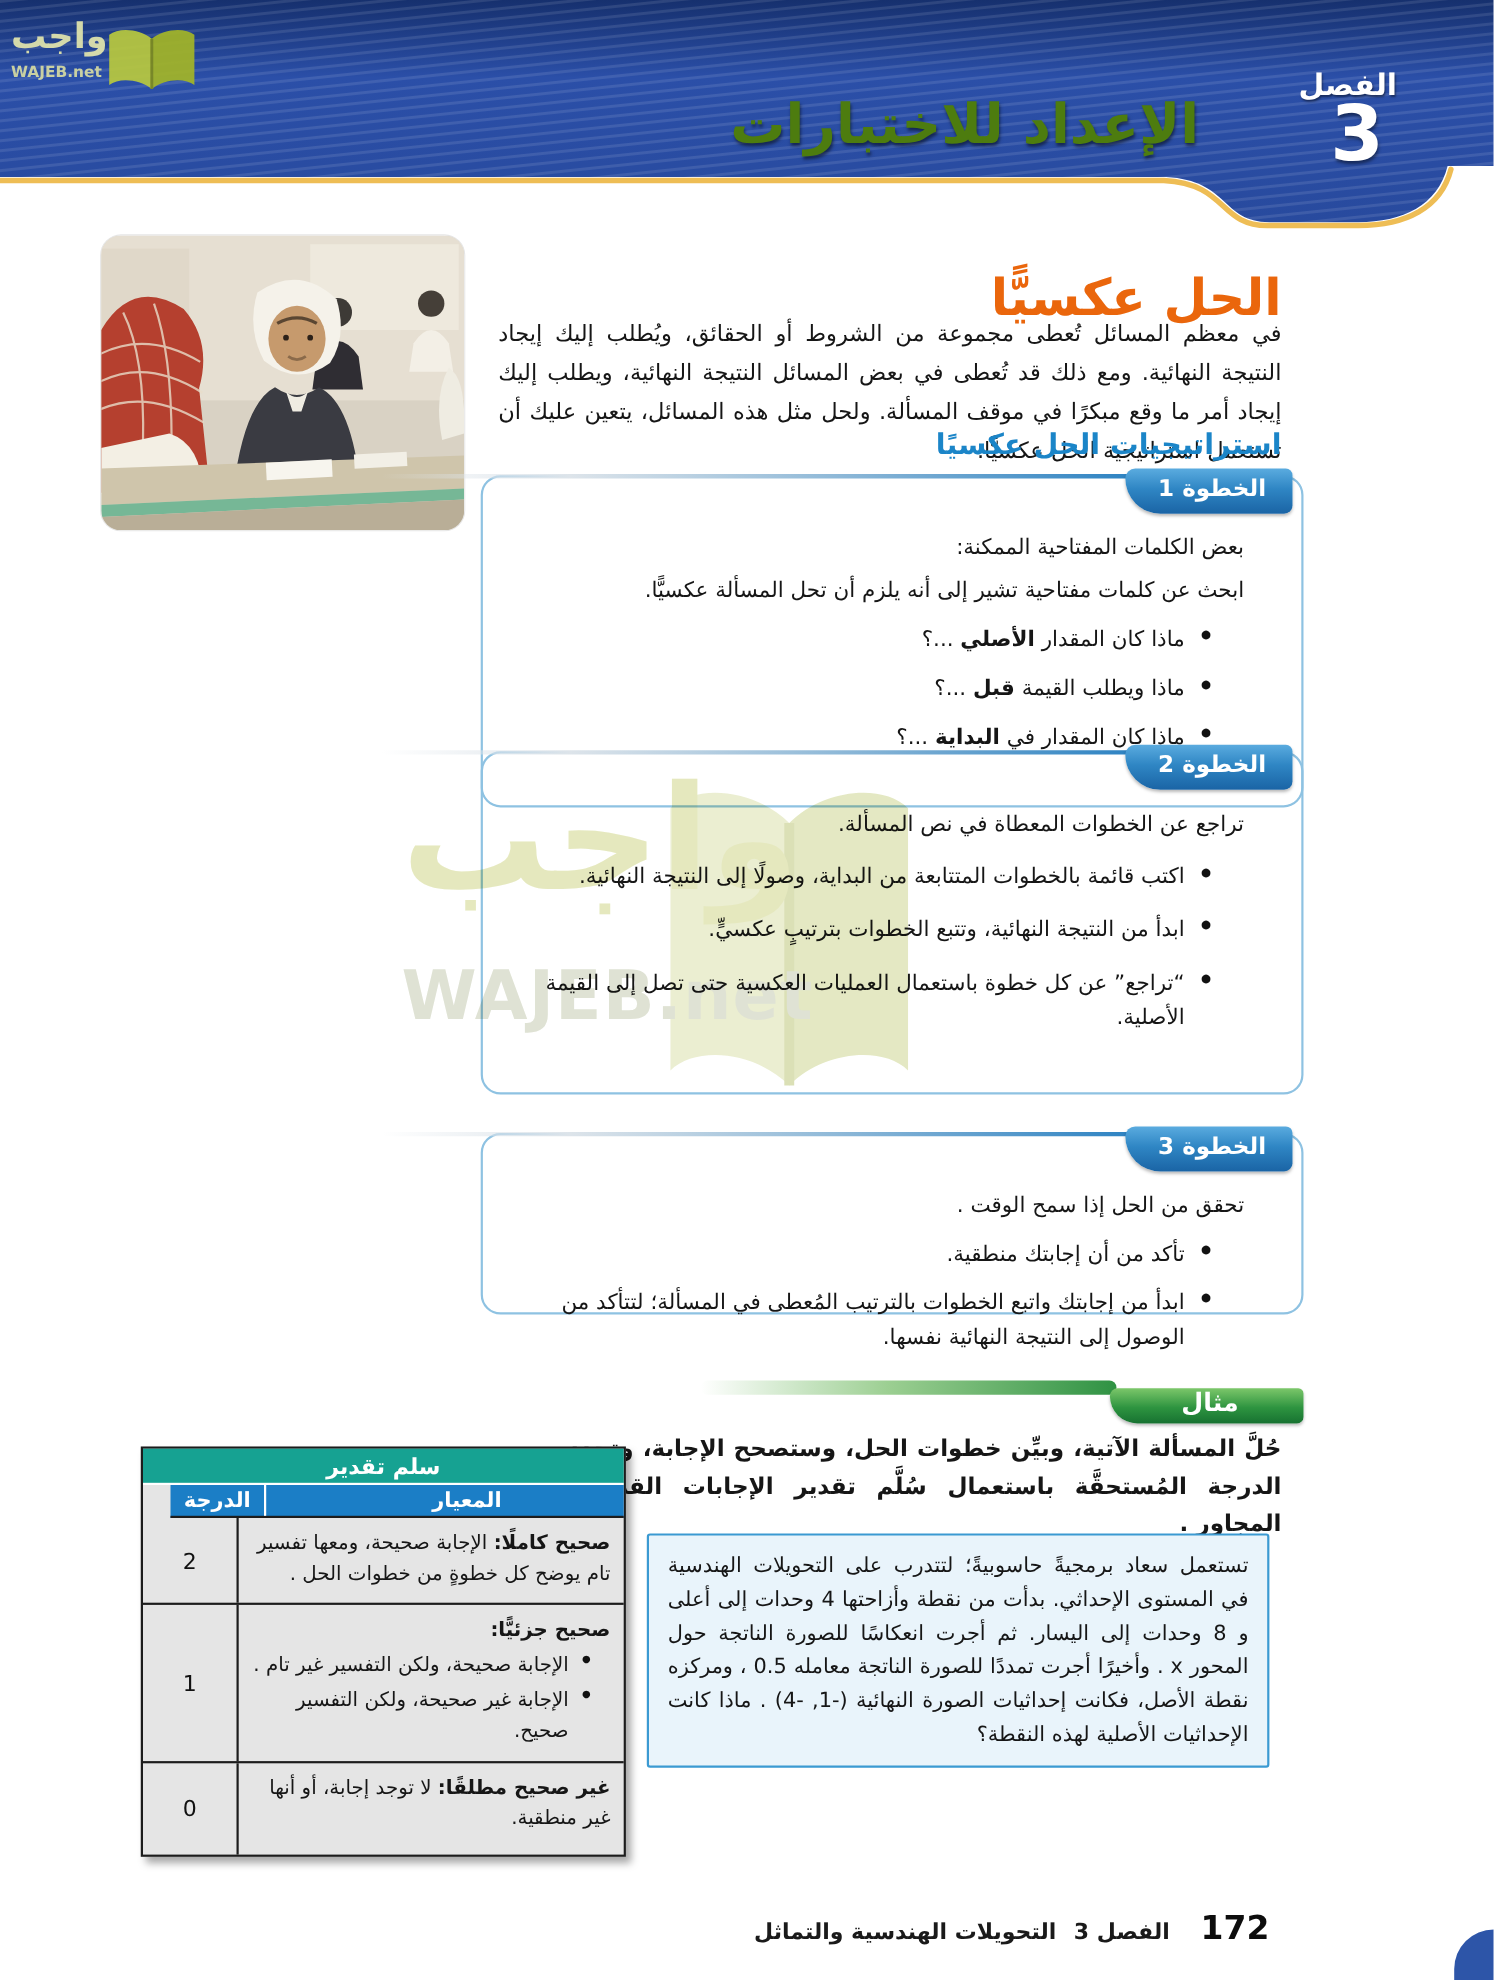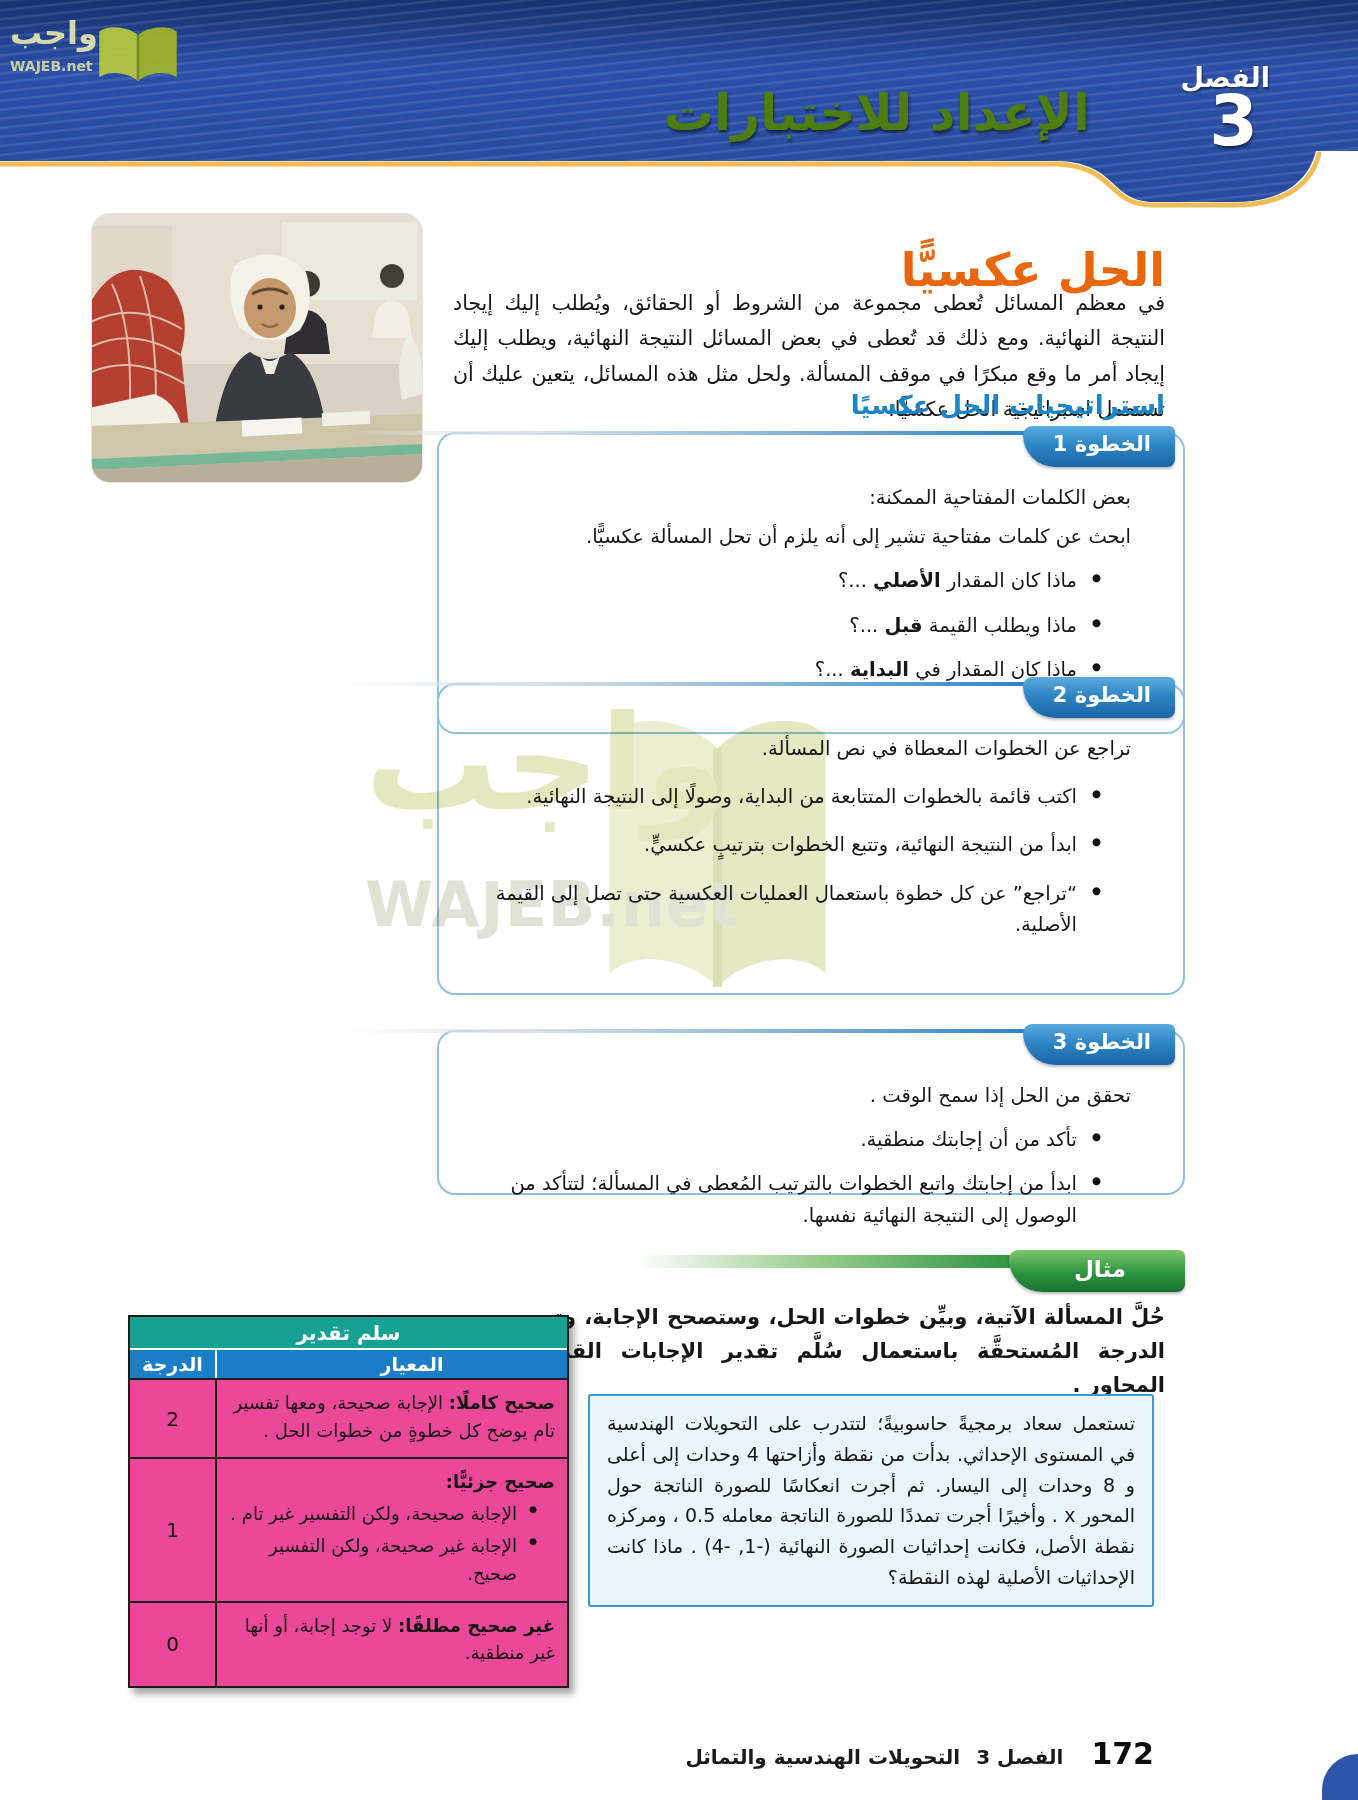--- a/index.html
+++ b/index.html
@@ -48,38 +48,38 @@
   .sline{margin:0 0 8px 0;}
   .sbullets{list-style:none;margin:6px 30px 0 0;padding:0;}
   .sbullets li{position:relative;padding-right:24px;margin:13px 0;}
   .sbullets li::before{content:"●";position:absolute;right:0;top:4px;font-size:10.5px;color:#111;}
   .box2 .sbullets li{margin:17px 0;}
 
   
   .example-bar{position:absolute;left:437px;top:1250px;width:748px;height:44px;}
   .ex-line{position:absolute;left:200px;right:170px;top:5px;height:13px;border-radius:7px;
            background:linear-gradient(270deg,#2f9243,#9ccf92 55%,rgba(255,255,255,0));}
-  .tab-green{position:absolute;top:0;right:0;height:42px;min-width:176px;
+  .tab-green{position:absolute;top:12px;right:0;height:32px;min-width:176px;
        display:flex;align-items:center;justify-content:center;padding:0 26px 5px 32px;
        color:#fff;font-weight:bold;font-size:23px;
        background:linear-gradient(180deg,#7cc76a 0%,#2e9440 55%,#177231 100%);
        border-radius:12px 8px 10px 42px;box-shadow:0 2px 3px rgba(0,0,0,.28);}
   .ex-instr{position:absolute;right:193px;top:1300px;width:648px;font-size:21px;font-weight:bold;
             line-height:1.62;text-align:justify;text-align-last:right;margin:0;}
   .problem{position:absolute;left:588px;top:1394px;width:566px;min-height:188px;
            background:#e9f4fb;border:2.5px solid #3b9ad2;border-radius:3px;
            padding:12px 17px;font-size:19px;line-height:1.62;text-align:justify;text-align-last:right;margin:0;}
 
   
-  .rubric{position:absolute;left:128px;top:1315px;width:441px;background:#ec4899;direction:ltr;
+  .rubric{position:absolute;left:128px;top:1315px;width:441px;background:#e5e5e5;direction:ltr;
           border:2px solid #1c1c1c;box-shadow:5px 6px 7px rgba(0,0,0,.35);}
   .rubric-title{height:33px;background:#16a292;border-bottom:2px solid #fff;color:#fff;
                 font-weight:bold;font-size:20px;display:flex;align-items:center;justify-content:center;direction:rtl;}
   .rubric-heads{display:flex;height:30px;background:#1b7ec6;border-bottom:2px solid #1c1c1c;
-                color:#fff;font-weight:bold;font-size:19px;}
+                color:#fff;font-weight:bold;font-size:19px;margin-left:25px;}
   .rh-score{width:87px;border-right:2px solid #fff;display:flex;align-items:center;justify-content:center;}
   .rh-crit{flex:1;display:flex;align-items:center;justify-content:center;padding-left:40px;}
   .rrow{display:flex;border-bottom:2px solid #1c1c1c;}
   .rrow:last-child{border-bottom:none;}
   .rscore{width:87px;border-right:2px solid #1c1c1c;display:flex;align-items:center;justify-content:center;
           font-size:20px;color:#111;}
   .rcrit{flex:1;direction:rtl;text-align:right;padding:9px 12px;font-size:18px;line-height:1.55;}
   .r2{min-height:79px;}.r1{min-height:108px;}.r0{min-height:83px;}
   .rbullets{list-style:none;margin:2px 18px 0 0;padding:0;}
   .rbullets li{position:relative;padding-right:20px;margin:4px 0;}

